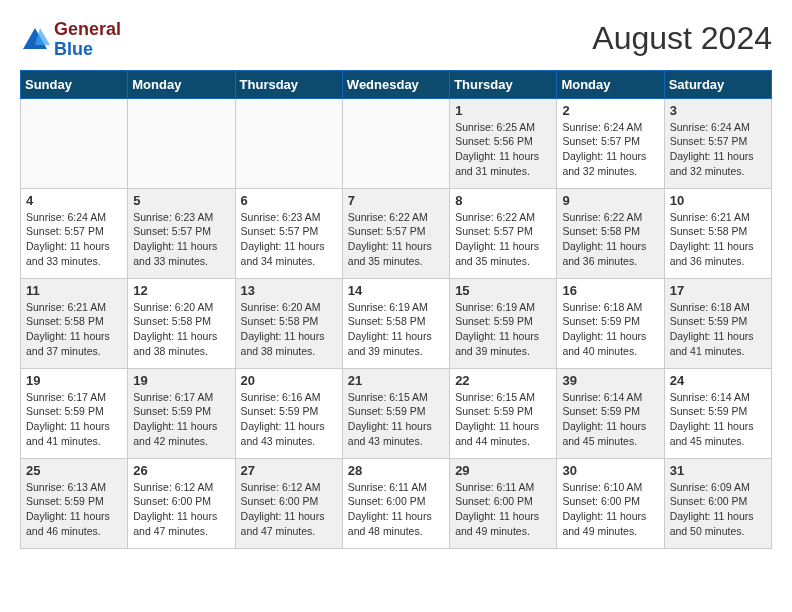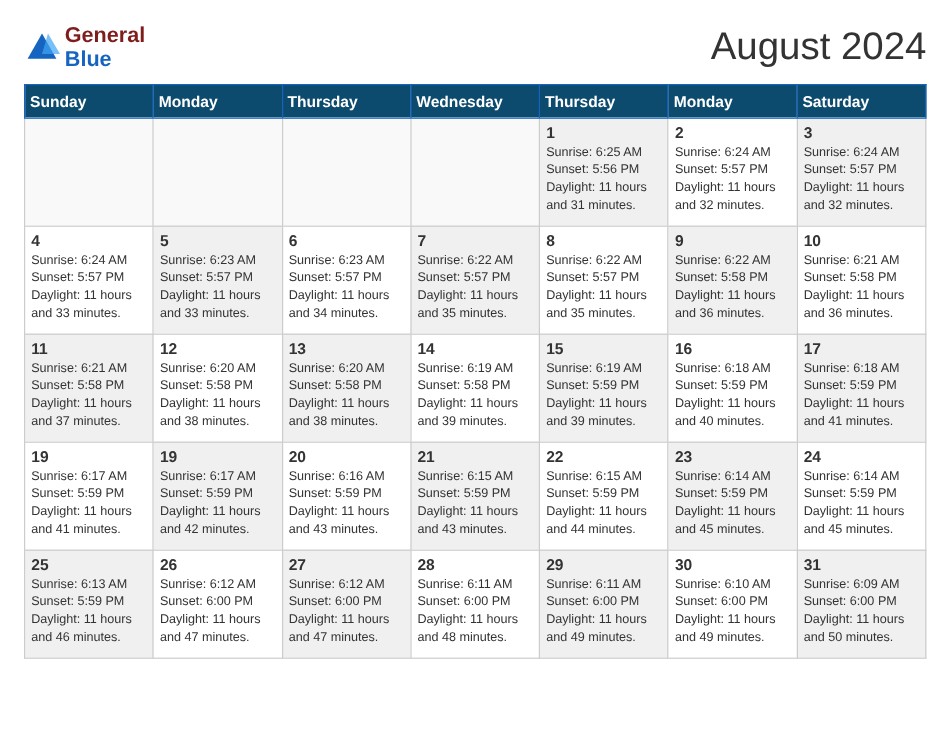--- a/index.html
+++ b/index.html
@@ -211,21 +211,21 @@
         </td>
         <td class="shaded">
           <span class="day-num">21</span>
           <div class="cell-info">Sunrise: 6:15 AM<br>Sunset: 5:59 PM<br>Daylight: 11 hours<br>and 43 minutes.</div>
         </td>
         <td>
           <span class="day-num">22</span>
           <div class="cell-info">Sunrise: 6:15 AM<br>Sunset: 5:59 PM<br>Daylight: 11 hours<br>and 44 minutes.</div>
         </td>
         <td class="shaded">
-          <span class="day-num">23</span>
+          <span class="day-num">39</span>
           <div class="cell-info">Sunrise: 6:14 AM<br>Sunset: 5:59 PM<br>Daylight: 11 hours<br>and 45 minutes.</div>
         </td>
         <td>
           <span class="day-num">24</span>
           <div class="cell-info">Sunrise: 6:14 AM<br>Sunset: 5:59 PM<br>Daylight: 11 hours<br>and 45 minutes.</div>
         </td>
       </tr>
       <tr>
         <td class="shaded">
           <span class="day-num">25</span>

